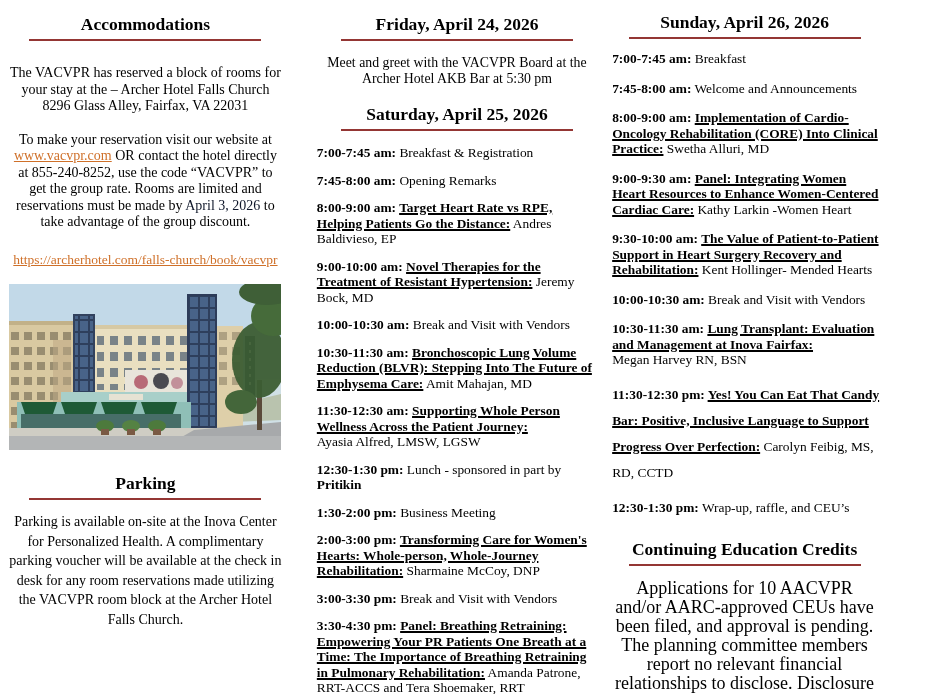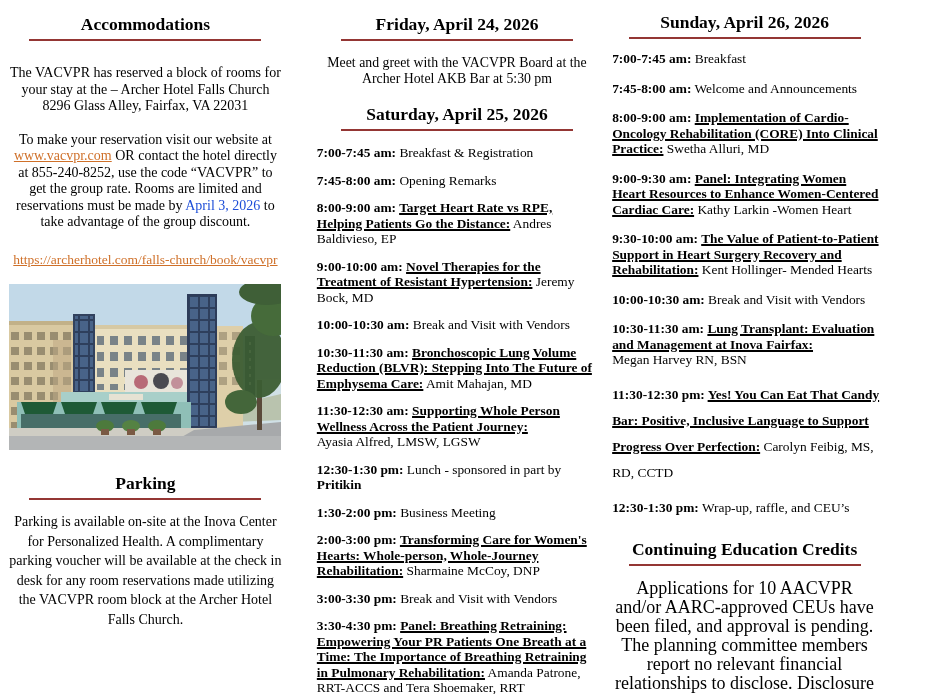--- a/index.html
+++ b/index.html
@@ -29,21 +29,21 @@
   
   .intro{font-size:13.8px;line-height:16px;text-align:center;margin:14px 0 0;}
   .mid-sat-title{margin-top:17px;}
   .sched-list{margin-top:14px;}
   .col-right .sched-list{margin-top:12px;}
   .sched{font-size:13.4px;line-height:15.5px;margin:0 0 12px 0;}
   .col-right .sched{margin-bottom:14px;padding-left:5px;}
   .time{font-weight:700;}
   .title{font-weight:700;text-decoration:underline;text-decoration-thickness:1.5px;}
   .b{font-weight:700;}
-  .red{color:#1d4ed8;}
+  .red{color:#0f172a;}
   .link{color:#cf7029;text-decoration:underline;cursor:pointer;}
   .spaced{line-height:26px;}
   .line2{display:block;text-align:right;font-weight:400;}
 
   
   .cec-title{margin-top:24px;}
   .p-cec{font-size:18px;line-height:19px;margin:13px 4px 0;text-align:center;}
 </style>
 </head>
 <body>

